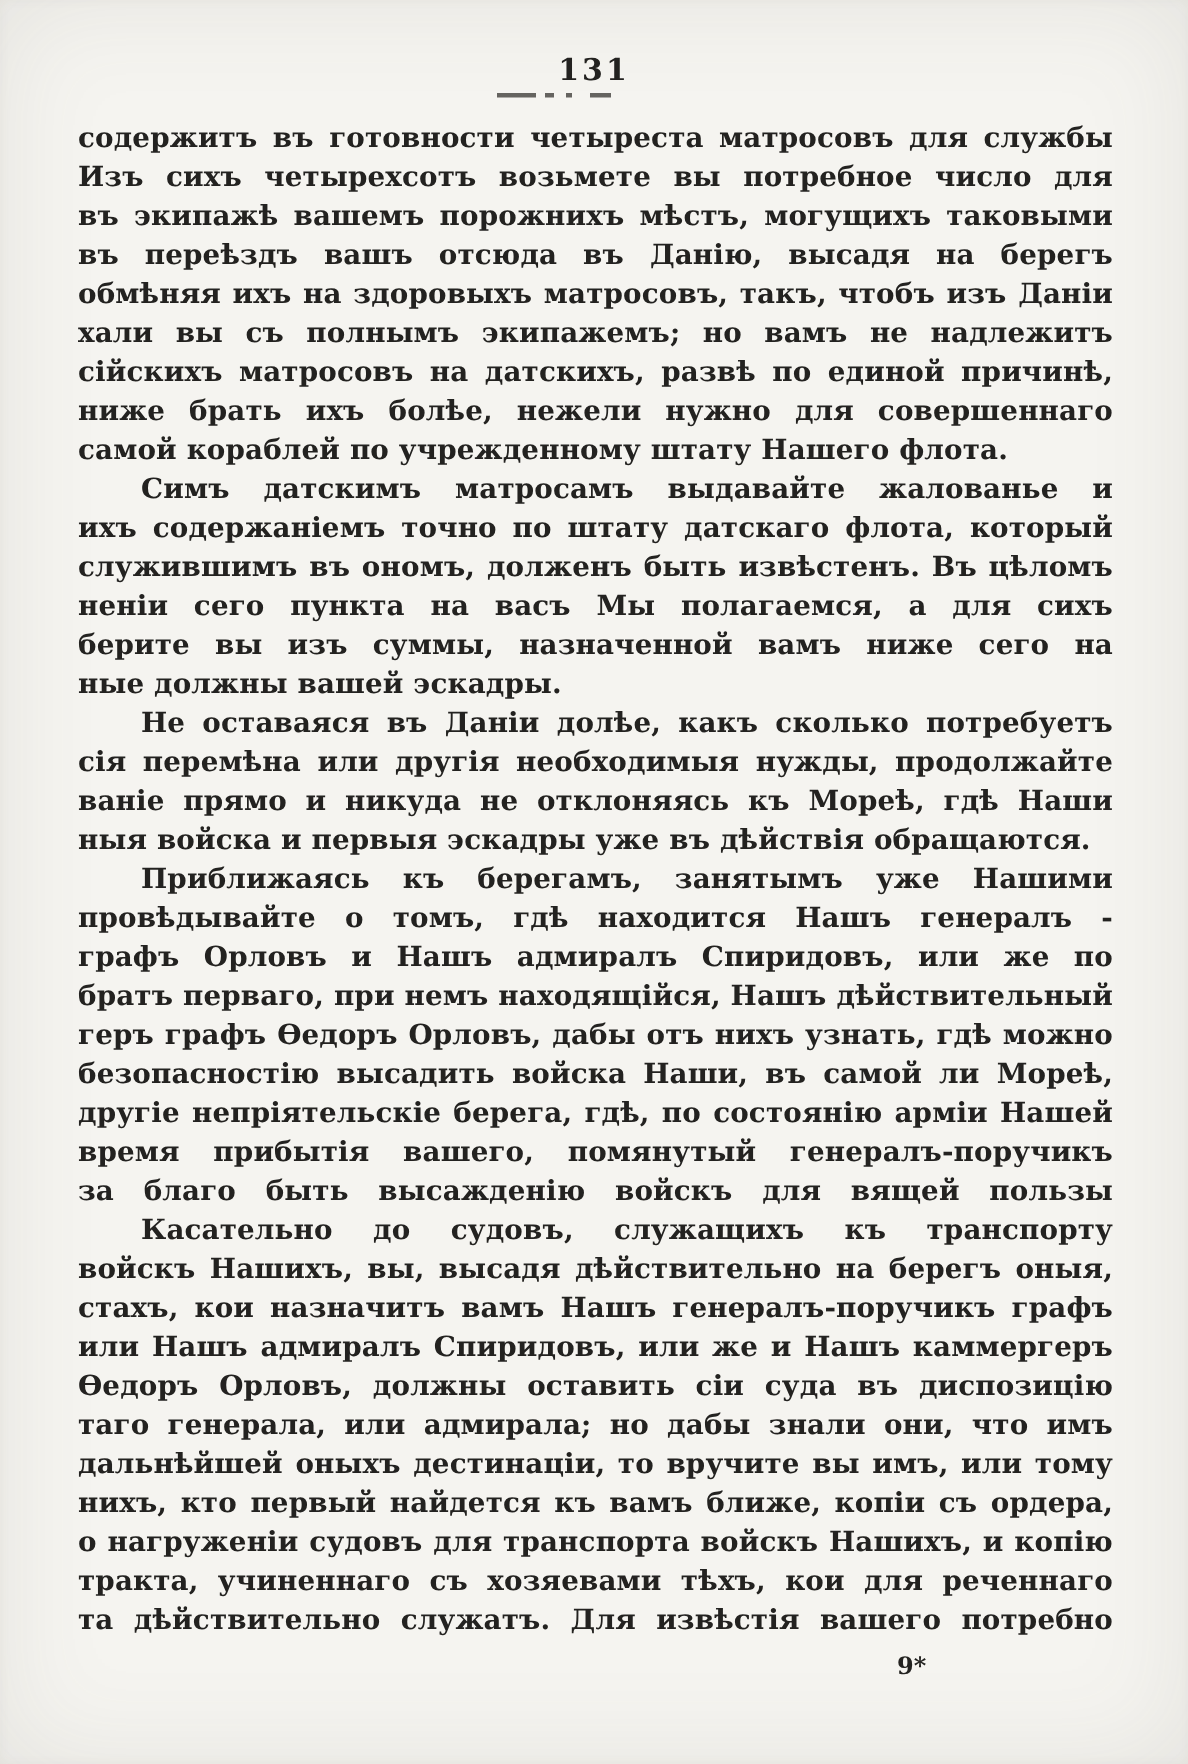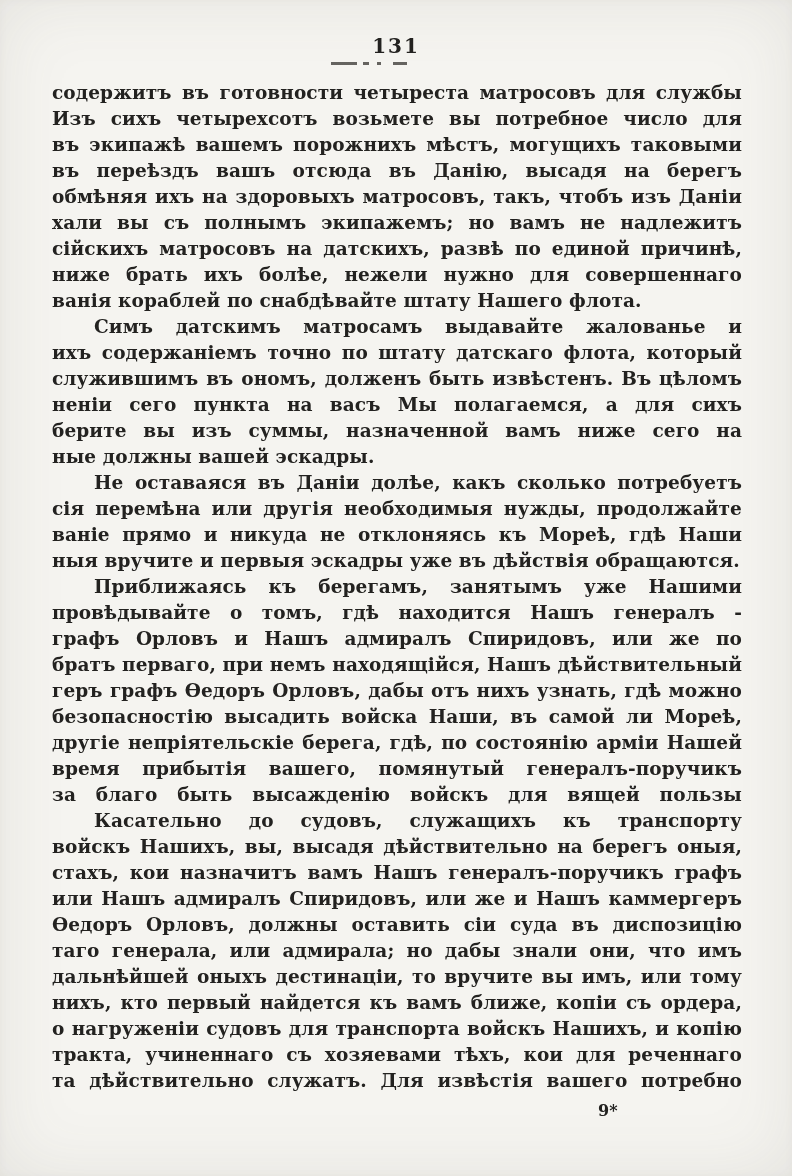--- a/index.html
+++ b/index.html
@@ -83,35 +83,35 @@
   <div class="text-block">
       <div class="paragraph">
         <div class="text-line fill">содержитъ въ готовности четыреста матросовъ для службы Нашей.</div>
         <div class="text-line fill">Изъ сихъ четырехсотъ возьмете вы потребное число для наполненія</div>
         <div class="text-line fill">въ экипажѣ вашемъ порожнихъ мѣстъ, могущихъ таковыми сдѣлаться</div>
         <div class="text-line fill">въ переѣздъ вашъ отсюда въ Данію, высадя на берегъ больныхъ и</div>
         <div class="text-line fill">обмѣняя ихъ на здоровыхъ матросовъ, такъ, чтобъ изъ Даніи выѣ-</div>
         <div class="text-line fill">хали вы съ полнымъ экипажемъ; но вамъ не надлежитъ мѣнять рос-</div>
         <div class="text-line fill">сійскихъ матросовъ на датскихъ, развѣ по единой причинѣ, болѣзни,</div>
         <div class="text-line fill">ниже брать ихъ болѣе, нежели нужно для совершеннаго укомплекто-</div>
-        <div class="text-line last">ванія кораблей по снабдѣвайте штату Нашего флота.</div>
+        <div class="text-line last">самой кораблей по учрежденному штату Нашего флота.</div>
       </div>
       <div class="paragraph indented">
         <div class="text-line fill">Симъ датскимъ матросамъ выдавайте жалованье и снабдѣвайте</div>
         <div class="text-line fill">ихъ содержаніемъ точно по штату датскаго флота, который вамъ,</div>
         <div class="text-line fill">служившимъ въ ономъ, долженъ быть извѣстенъ. Въ цѣломъ испол-</div>
         <div class="text-line fill">неніи сего пункта на васъ Мы полагаемся, а для сихъ издержекъ</div>
         <div class="text-line fill">берите вы изъ суммы, назначенной вамъ ниже сего на чрезвычай-</div>
         <div class="text-line last">ные должны вашей эскадры.</div>
       </div>
       <div class="paragraph indented">
         <div class="text-line fill">Не оставаяся въ Даніи долѣе, какъ сколько потребуетъ того</div>
         <div class="text-line fill">сія перемѣна или другія необходимыя нужды, продолжайте свое пла-</div>
         <div class="text-line fill">ваніе прямо и никуда не отклоняясь къ Мореѣ, гдѣ Наши сухопут-</div>
-        <div class="text-line last">ныя вручите и первыя эскадры уже въ дѣйствія обращаются.</div>
+        <div class="text-line last">ныя войска и первыя эскадры уже въ дѣйствія обращаются.</div>
       </div>
       <div class="paragraph indented">
         <div class="text-line fill">Приближаясь къ берегамъ, занятымъ уже Нашими войсками,</div>
         <div class="text-line fill">провѣдывайте о томъ, гдѣ находится Нашъ генералъ - поручикъ</div>
         <div class="text-line fill">графъ Орловъ и Нашъ адмиралъ Спиридовъ, или же по близости и</div>
         <div class="text-line fill">братъ перваго, при немъ находящійся, Нашъ дѣйствительный каммер-</div>
         <div class="text-line fill">геръ графъ Ѳедоръ Орловъ, дабы отъ нихъ узнать, гдѣ можно съ</div>
         <div class="text-line fill">безопасностію высадить войска Наши, въ самой ли Мореѣ, или на</div>
         <div class="text-line fill">другіе непріятельскіе берега, гдѣ, по состоянію арміи Нашей во</div>
         <div class="text-line fill">время прибытія вашего, помянутый генералъ-поручикъ разсудитъ</div>

